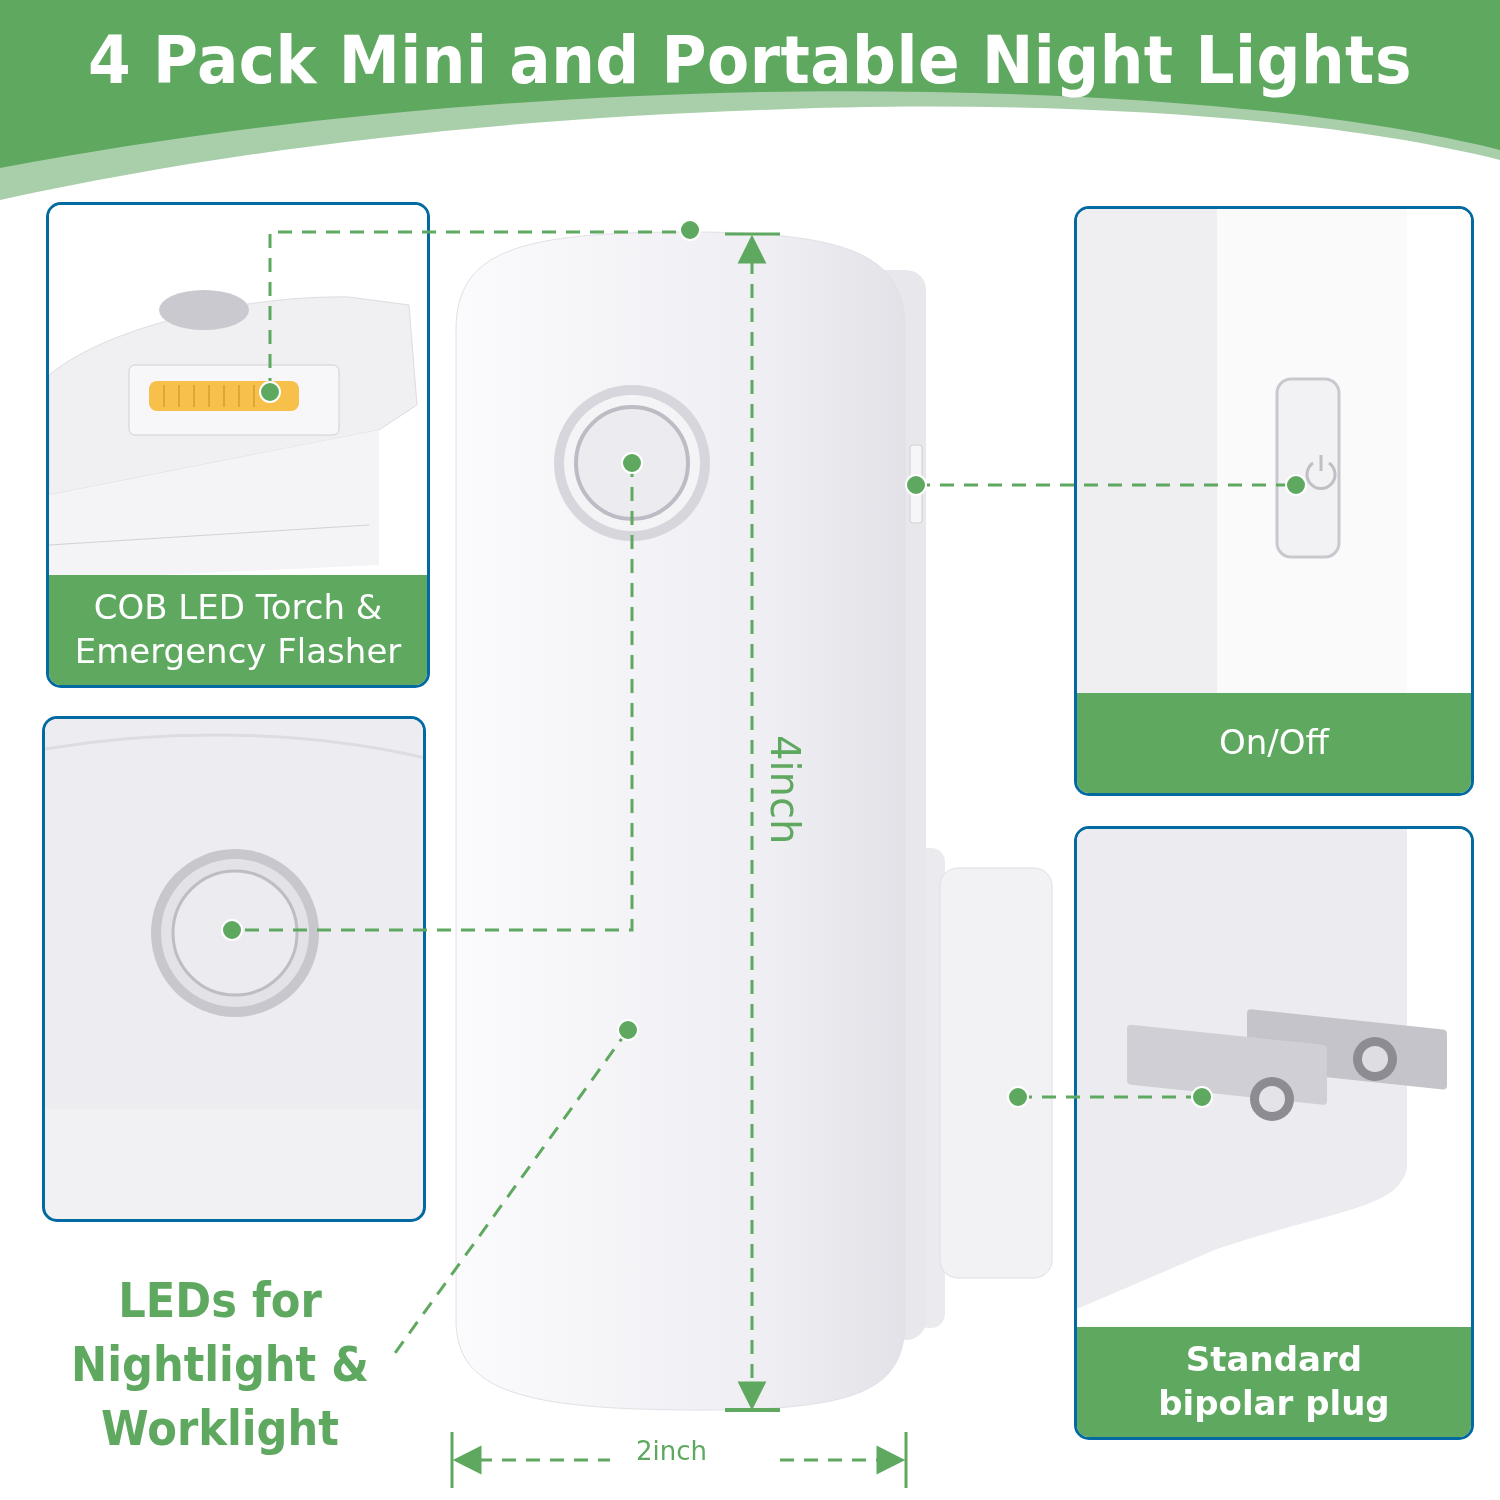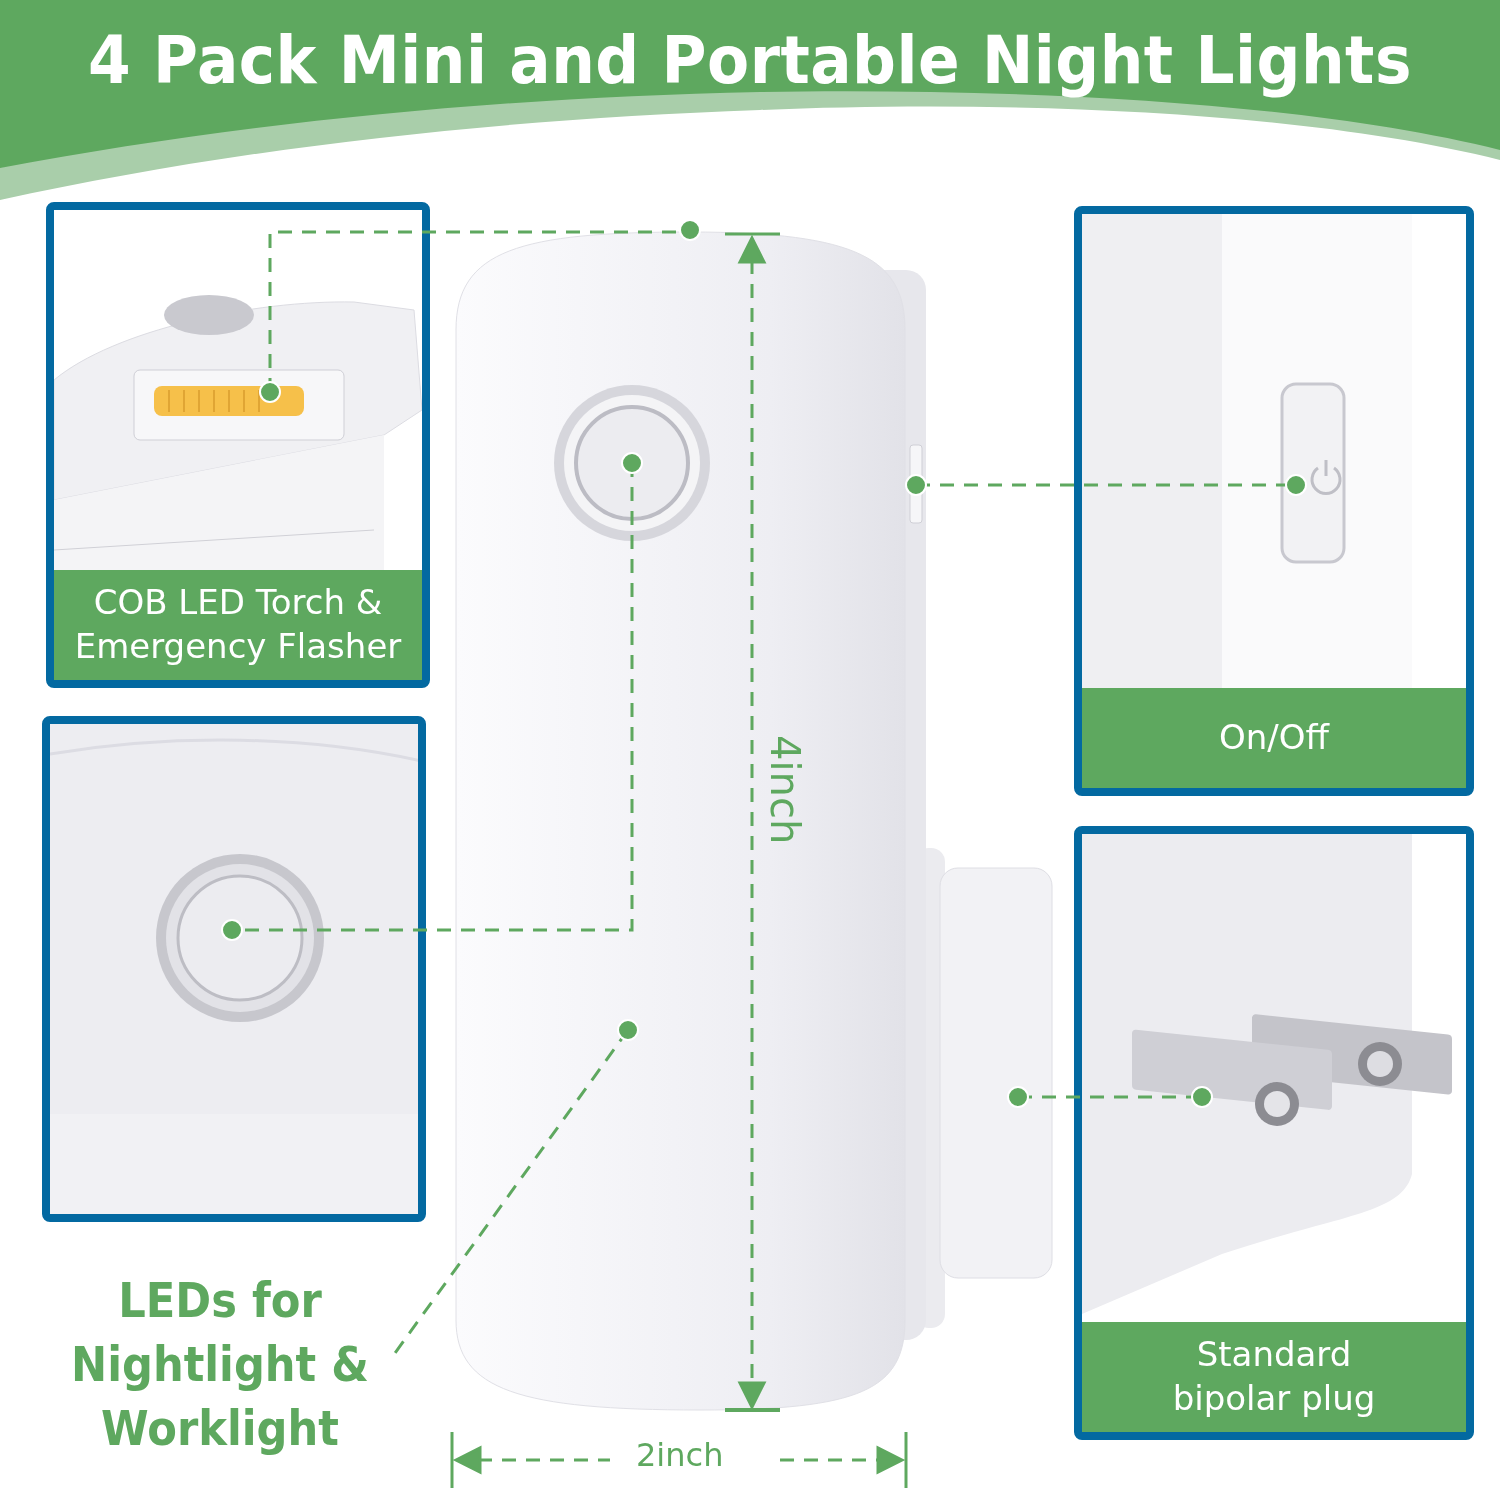--- a/index.html
+++ b/index.html
@@ -8,40 +8,40 @@
   
   .header-svg { position:absolute; left:0; top:0; width:1500px; height:210px; }
   .title {
     position:absolute; left:0; top:22px; width:1500px; text-align:center;
     color:#ffffff; font-family:"DejaVu Sans", sans-serif; font-weight:bold;
     font-size:66px; letter-spacing:0.5px; transform:scaleX(0.93); transform-origin:center;
   }
 
   
   .card {
-    position:absolute; border:8px solid #0369a1; border-radius:8px; overflow:hidden;
+    position:absolute; border:3px solid #0369a1; border-radius:15px; overflow:hidden;
     background:#f1f1f4; box-sizing:border-box;
   }
   .card-photo { position:absolute; left:0; top:0; right:0; }
   .card-label {
     position:absolute; left:0; right:0; bottom:0; background:#5ea85f; color:#ffffff;
     display:flex; align-items:center; justify-content:center; text-align:center;
     font-family:"DejaVu Sans", sans-serif; font-size:34px; line-height:1.28;
     white-space:pre-line;
   }
 
   
   .device-svg { position:absolute; left:0; top:0; width:1500px; height:1500px; pointer-events:none; }
 
   .side-text {
     position:absolute; color:#5ea85f; font-family:"DejaVu Sans", sans-serif; font-weight:bold;
     font-size:48px; line-height:64px; text-align:center; white-space:pre-line;
     transform:scaleX(0.9); transform-origin:center;
   }
-  .dim-h { position:absolute; color:#5ea85f; font-family:"DejaVu Sans", sans-serif; font-size:32px; }
+  .dim-h { position:absolute; color:#5ea85f; font-family:"DejaVu Sans", sans-serif; font-size:26px; }
   .dim-v {
     position:absolute; color:#5ea85f; font-family:"DejaVu Sans", sans-serif; font-size:40px;
     transform:rotate(90deg); transform-origin:left top; white-space:nowrap;
   }
 </style>
 </head>
 <body>
 
 <svg class="header-svg" viewBox="0 0 1500 210">
   <path d="M0 0 H1500 V160 C1300 110 1000 100 760 110 C480 120 230 150 0 200 Z" fill="#a9ceaa"></path>
@@ -107,21 +107,21 @@
     <path d="M0 0 H330 V340 C320 380 260 380 140 420 L0 480 Z" fill="#ececf0"></path>
     <g>
       <rect x="170" y="162" width="200" height="60" rx="4" fill="#c4c4ca" transform="skewY(6)"></rect>
       <circle cx="298" cy="230" r="22" fill="#8c8c92"></circle>
         <circle cx="298" cy="230" r="13" fill="#dddde2"></circle>
       <rect x="50" y="190" width="200" height="60" rx="4" fill="#cfcfd5" transform="skewY(6)"></rect>
       <circle cx="195" cy="270" r="22" fill="#8c8c92"></circle>
         <circle cx="195" cy="270" r="13" fill="#e4e4e8"></circle>
     </g>
   </svg>
-  <div class="card-label" style="height:110px;">Standard
+  <div class="card-label" style="height:110px;font-weight:bold;">Standard
 bipolar plug</div>
 </div>
 
 <svg class="device-svg" viewBox="0 0 1500 1500">
   <defs>
     <linearGradient id="body" x1="0" x2="1">
       <stop offset="0" stop-color="#fbfbfd"></stop>
       <stop offset="0.7" stop-color="#eeeef3"></stop>
       <stop offset="1" stop-color="#e2e2e8"></stop>
     </linearGradient>

